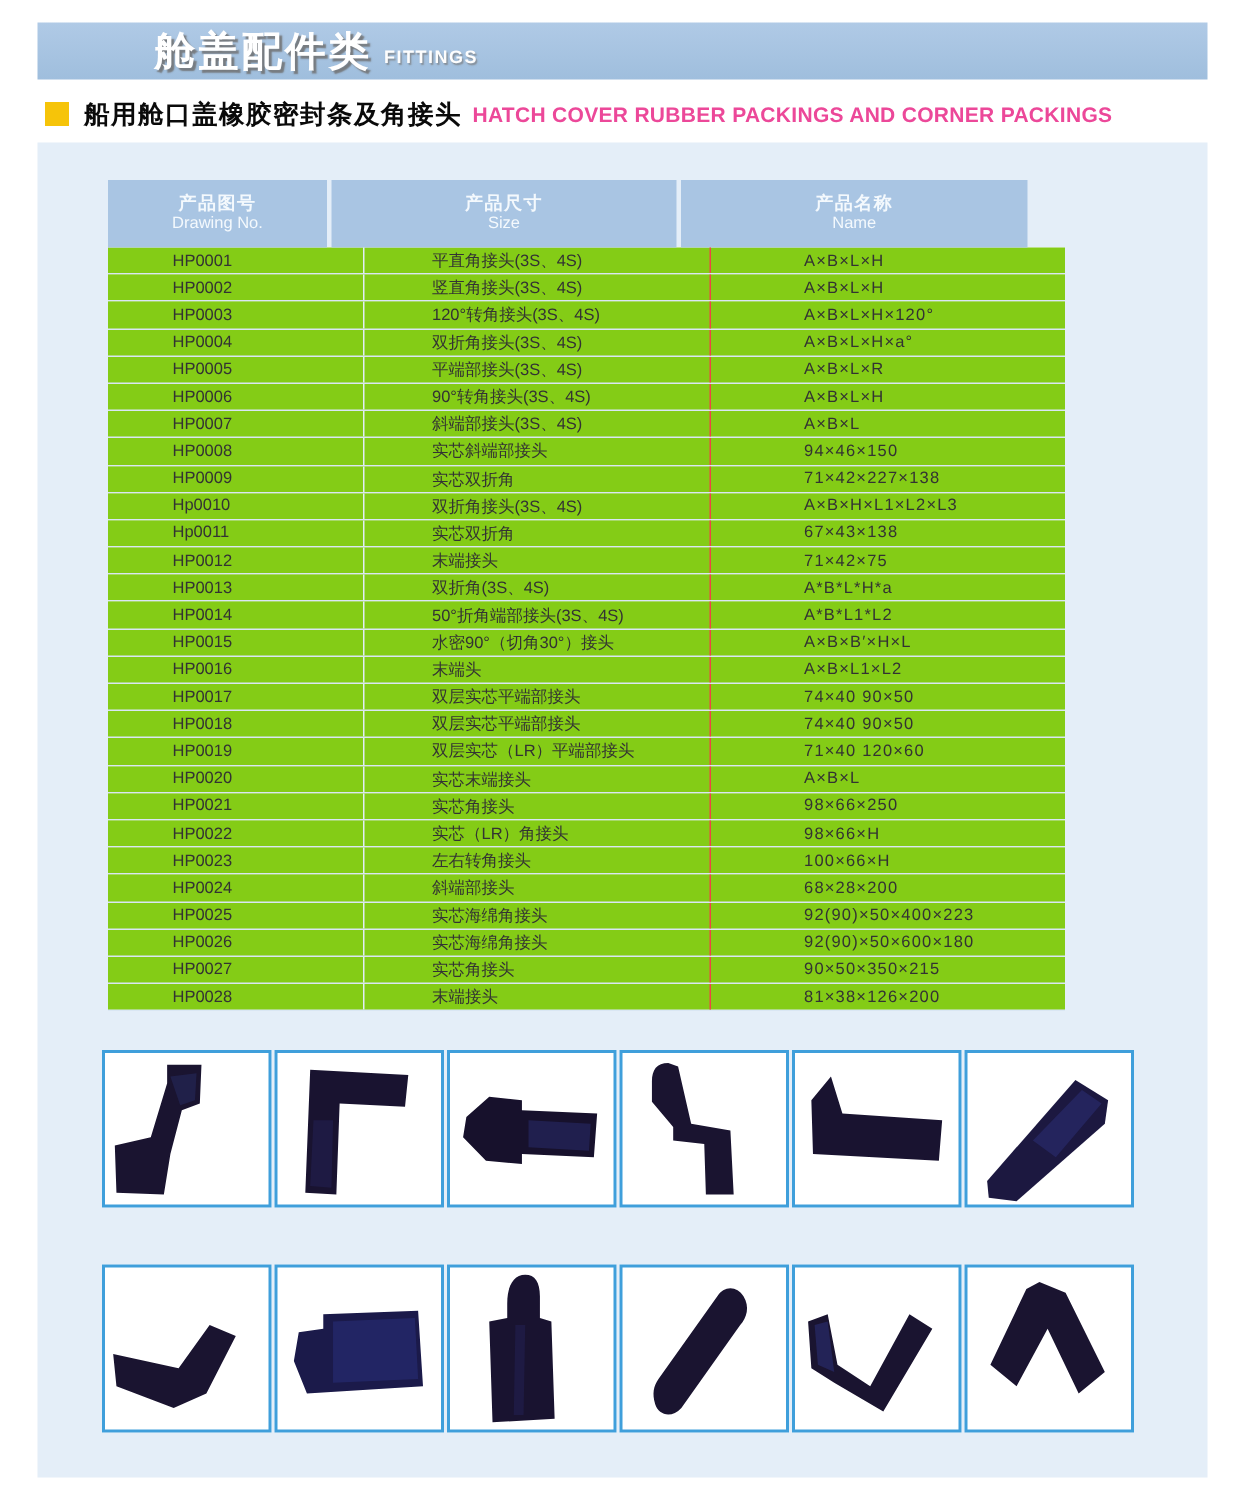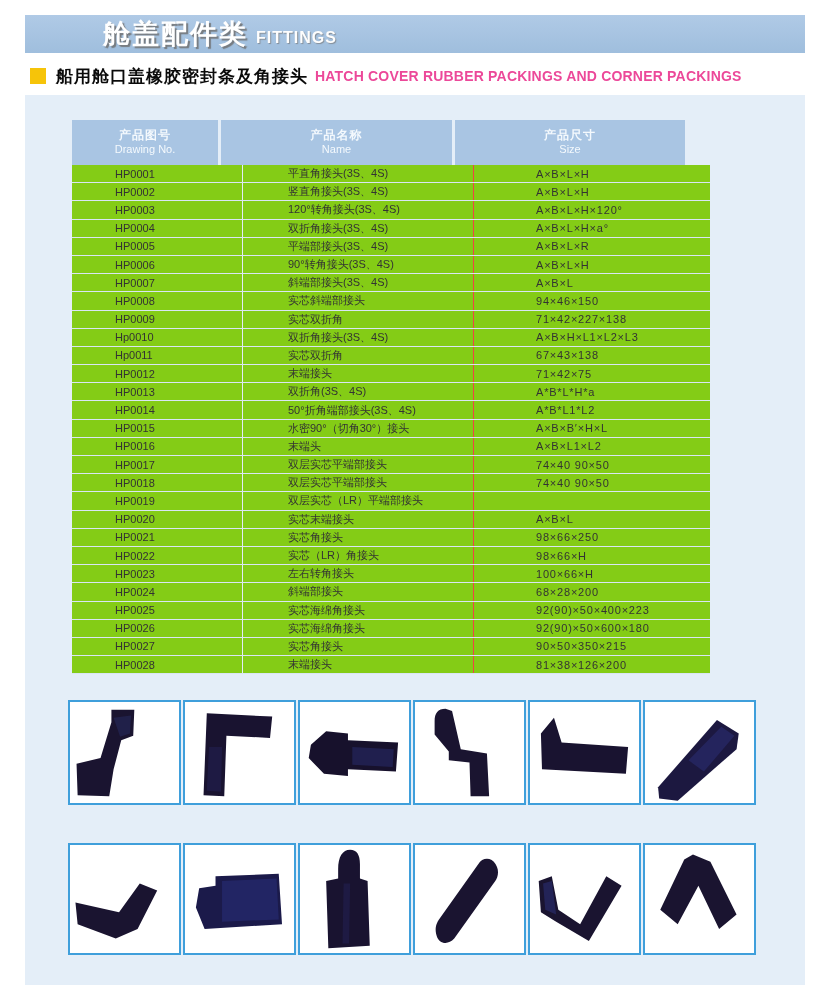--- a/index.html
+++ b/index.html
@@ -11,21 +11,21 @@
   .banner{
     position:absolute;left:25px;top:15px;width:780px;height:38px;
     background:linear-gradient(#b0cae6,#9fbedd);
     display:flex;align-items:center;
   }
   .banner-zh{
     margin-left:78px;font-size:27px;font-weight:bold;color:#ffffff;
     letter-spacing:2px;text-shadow:2px 2px 1px rgba(110,110,110,.85);
   }
   .banner-en{
-    margin-left:8px;margin-top:8px;font-size:16px;font-weight:bold;color:#fdfdfd;
+    margin-left:8px;margin-top:8px;font-size:12px;font-weight:bold;color:#fdfdfd;
     letter-spacing:1px;text-shadow:1px 1px 1px rgba(120,120,120,.7);
   }
   
   .subtitle{
     position:absolute;left:30px;top:63px;height:26px;
     display:flex;align-items:center;
   }
   .bullet{width:16px;height:16px;background:#f6c409;display:inline-block;}
   .sub-zh{margin-left:10px;font-size:17px;font-weight:bold;color:#0a0a0a;letter-spacing:1px;}
   .sub-en{margin-left:7px;font-size:14px;font-weight:bold;color:#ec4899;letter-spacing:.2px;}
@@ -82,28 +82,28 @@
   </div>
 
   <div class="panel">
 
     <div class="ptable">
       <div class="thead">
         <div class="hcell hc0">
           <span class="hzh">产品图号</span>
           <span class="hen">Drawing No.</span>
         </div>
+        <div class="hcell hc2">
+          <span class="hzh">产品尺寸</span>
+          <span class="hen">Size</span>
+        </div>
         <div class="hcell hc1">
           <span class="hzh">产品名称</span>
           <span class="hen">Name</span>
         </div>
-        <div class="hcell hc2">
-          <span class="hzh">产品尺寸</span>
-          <span class="hen">Size</span>
-        </div>
       </div>
       <div class="tbody">
           <div class="trow">
             <div class="tcell c0">HP0001</div>
             <div class="tcell c1">平直角接头(3S、4S)</div>
             <div class="tcell c2">A×B×L×H</div>
           </div>
           <div class="trow">
             <div class="tcell c0">HP0002</div>
             <div class="tcell c1">竖直角接头(3S、4S)</div>
@@ -185,20 +185,21 @@
             <div class="tcell c2">74×40  90×50</div>
           </div>
           <div class="trow">
             <div class="tcell c0">HP0018</div>
             <div class="tcell c1">双层实芯平端部接头</div>
             <div class="tcell c2">74×40  90×50</div>
           </div>
           <div class="trow">
             <div class="tcell c0">HP0019</div>
             <div class="tcell c1">双层实芯（LR）平端部接头</div>
+            <div class="tcell c2">71×40  120×60</div>
           </div>
           <div class="trow">
             <div class="tcell c0">HP0020</div>
             <div class="tcell c1">实芯末端接头</div>
             <div class="tcell c2">A×B×L</div>
           </div>
           <div class="trow">
             <div class="tcell c0">HP0021</div>
             <div class="tcell c1">实芯角接头</div>
             <div class="tcell c2">98×66×250</div>

